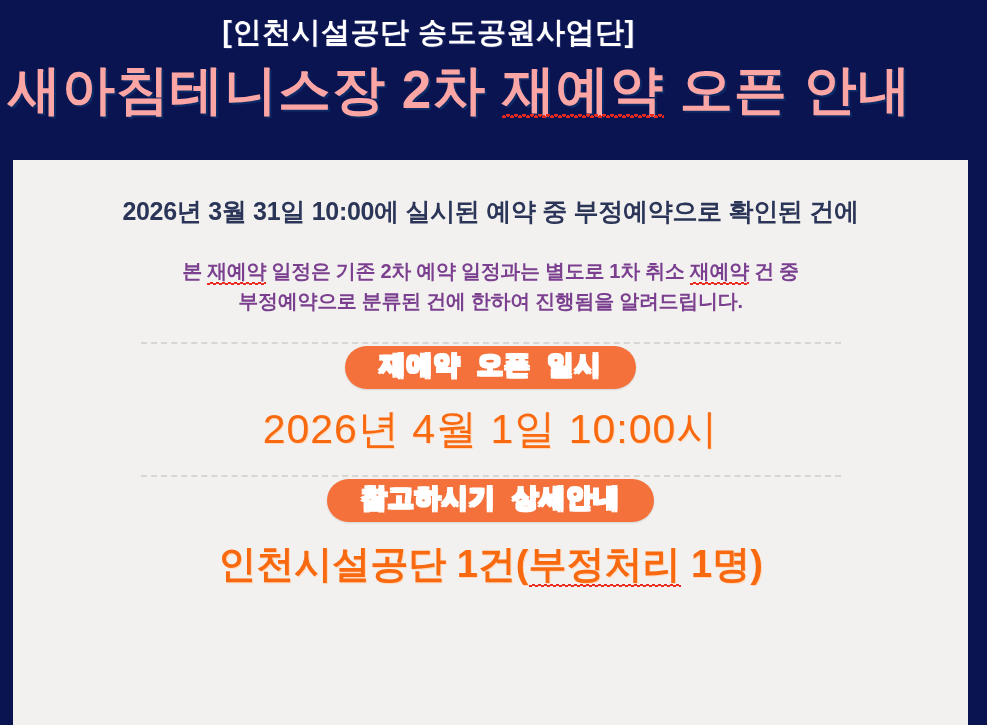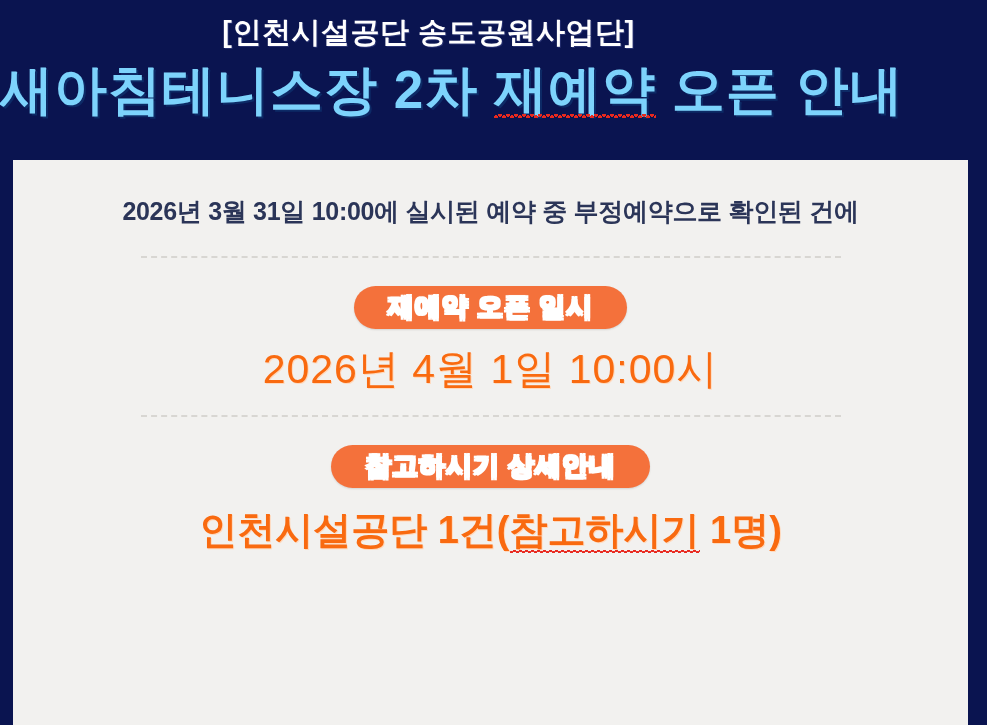--- a/index.html
+++ b/index.html
@@ -31,29 +31,30 @@
     font-size: 29px;
     font-weight: bold;
     letter-spacing: 0.5px;
     line-height: 1.25;
     margin: 0;
     padding-top: 6px;
     text-shadow: 1px 1px 0 #263070;
   }
 
   .main-title {
-    color: #7dd3fc;
+    color: #fca5a5;
     font-size: 53px;
     font-weight: bold;
     letter-spacing: 1px;
     line-height: 1.15;
     margin: 0;
     padding-top: 10px;
     white-space: nowrap;
     text-shadow: 2px 2px 0 #0d2a66;
+    padding-left: 8px;
   }
 
   
   .squiggle {
     position: relative;
     display: inline-block;
   }
   .squiggle::after {
     content: "";
     position: absolute;
@@ -110,21 +111,22 @@
 
   .divider {
     width: 700px;
     height: 0;
     margin: 26px auto 0 auto;
     border-top: 2px dashed #d8d6d2;
   }
 
   .badge-row {
     text-align: center;
-    margin-top: 28px;
+    margin-top: 2px;
+    font-family: Liberation Mono, monospace;
   }
 
   .badge {
     display: inline-block;
     background: #f4713b;
     color: #ffffff;
     font-size: 26px;
     font-weight: bold;
     letter-spacing: 1px;
     padding: 6px 34px 8px 34px;
@@ -177,32 +179,36 @@
     <span>새아침테니스장 2차 </span><span class="squiggle">재예약</span><span> 오픈 안내</span>
   </div>
 </div>
 
 <div class="panel">
 
   <div class="notice-main">
     <div>2026년 3월 31일 10:00에 실시된 예약 중 부정예약으로 확인된 건에</div>
   </div>
 
+  <div class="notice-sub">
+    <div><span>본 </span><span class="squiggle squiggle-sm">재예약</span><span> 일정은 기존 2차 예약 일정과는 별도로 1차 취소 </span><span class="squiggle squiggle-sm">재예약</span><span> 건  중</span></div>
+    <div>부정예약으로 분류된 건에 한하여 진행됨을 알려드립니다.</div>
+  </div>
 
   <div class="divider"></div>
 
   <div class="badge-row">
     <span class="badge">재예약 오픈 일시</span>
   </div>
 
   <div class="highlight-line">2026년 4월 1일 10:00시</div>
 
   <div class="divider-2"></div>
 
   <div class="badge-row">
     <span class="badge">참고하시기 상세안내</span>
   </div>
 
   <div class="detail-line">
-    <span>인천시설공단 1건(</span><span class="squiggle squiggle-sm">참고하시기</span><span> 1명)</span>
+    <span>인천시설공단 1건(</span><span class="squiggle squiggle-sm">부정처리</span><span> 1명)</span>
   </div>
 
 </div>
 
 </body></html>

